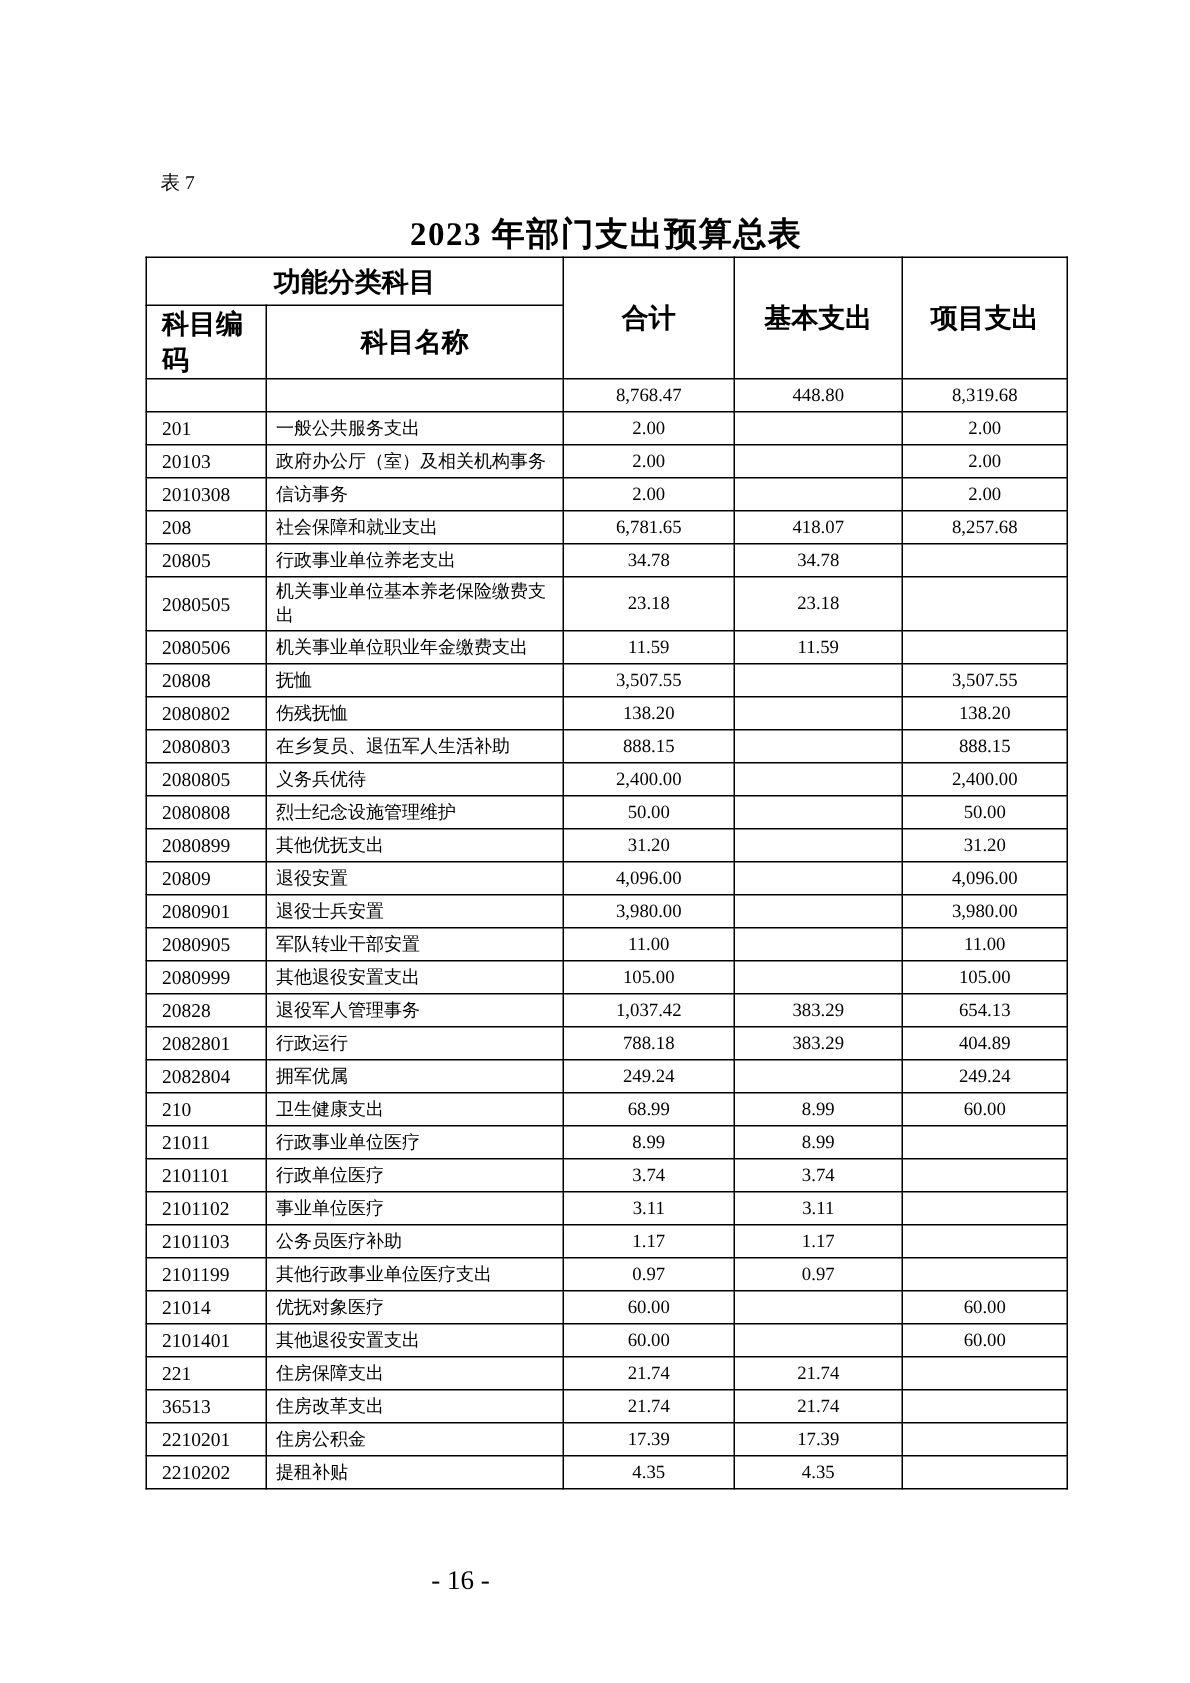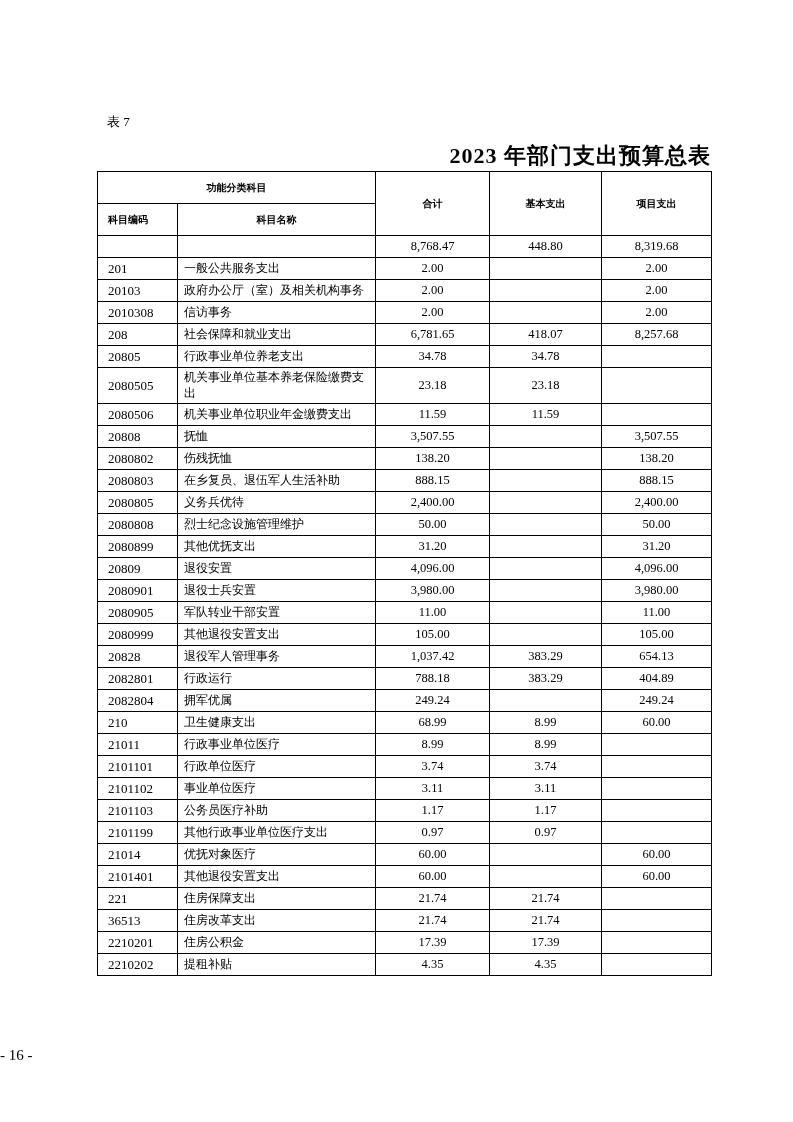--- a/index.html
+++ b/index.html
@@ -25,21 +25,21 @@
     width: 614px;
   }
   .table-label {
     font-size: 13px;
     padding-left: 10px;
     height: 18px;
   }
   .title {
     font-size: 22px;
     font-weight: bold;
-    text-align: right;
+    text-align: center;
     margin-top: 10px;
     letter-spacing: 1px;
     line-height: 30px;
   }
   .meta-row {
     display: flex;
     justify-content: space-between;
     align-items: flex-end;
     font-size: 12.5px;
     margin-top: 7px;
@@ -52,21 +52,21 @@
     border-collapse: collapse;
     table-layout: fixed;
   }
   table.budget th, table.budget td {
     border: 1px solid #000;
     overflow: hidden;
     vertical-align: middle;
   }
   thead th {
     font-weight: bold;
-    font-size: 10px;
+    font-size: 18px;
     text-align: center;
   }
   .th-group { height: 32px; }
   .th-sub { height: 32px; }
   .th-code { text-align: left; padding-left: 10px; }
   .td-code {
     text-align: left;
     padding-left: 10px;
     font-size: 13px;
     height: 22px;
@@ -80,21 +80,22 @@
   .td-num {
     text-align: center;
     font-size: 12.5px;
     font-variant-numeric: lining-nums;
   }
   .page-number {
     position: absolute;
     left: 0;
     right: 16px;
     bottom: 58px;
-    font-size: 15px;
+    text-align: center;
+    font-size: 18px;
   }
 </style>
 </head>
 <body>
 
 <div class="page">
   <div class="content">
 
     <div class="table-label">表 7</div>
 

